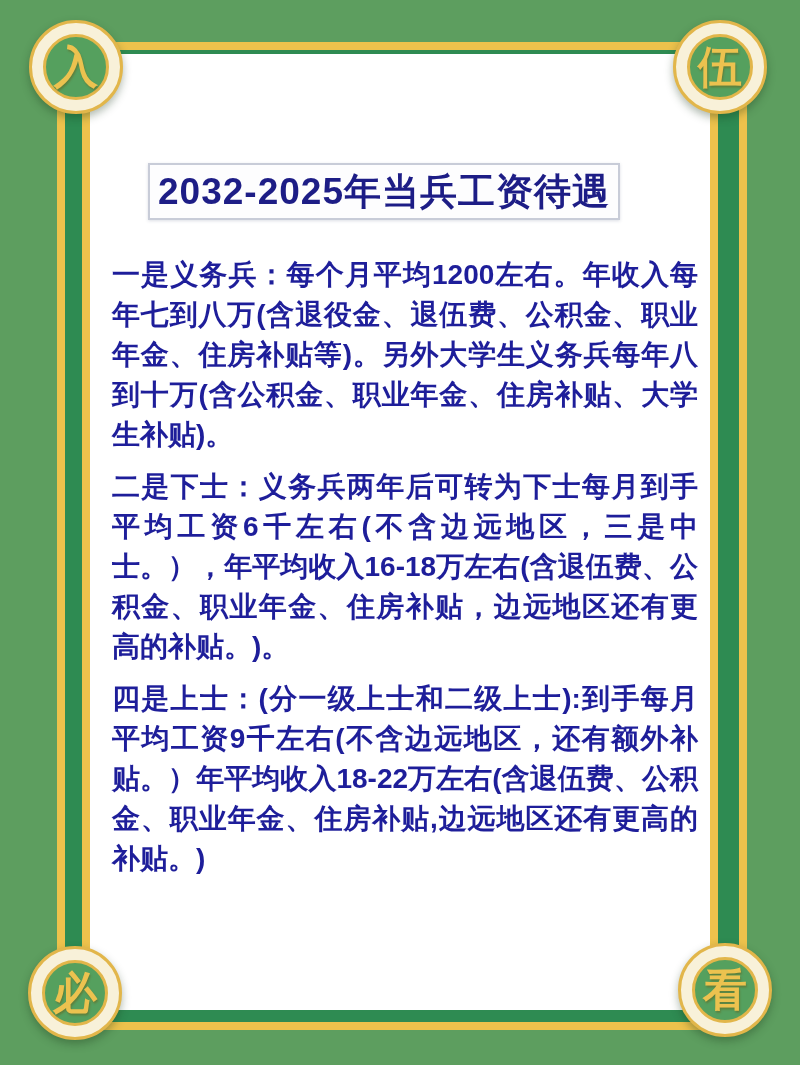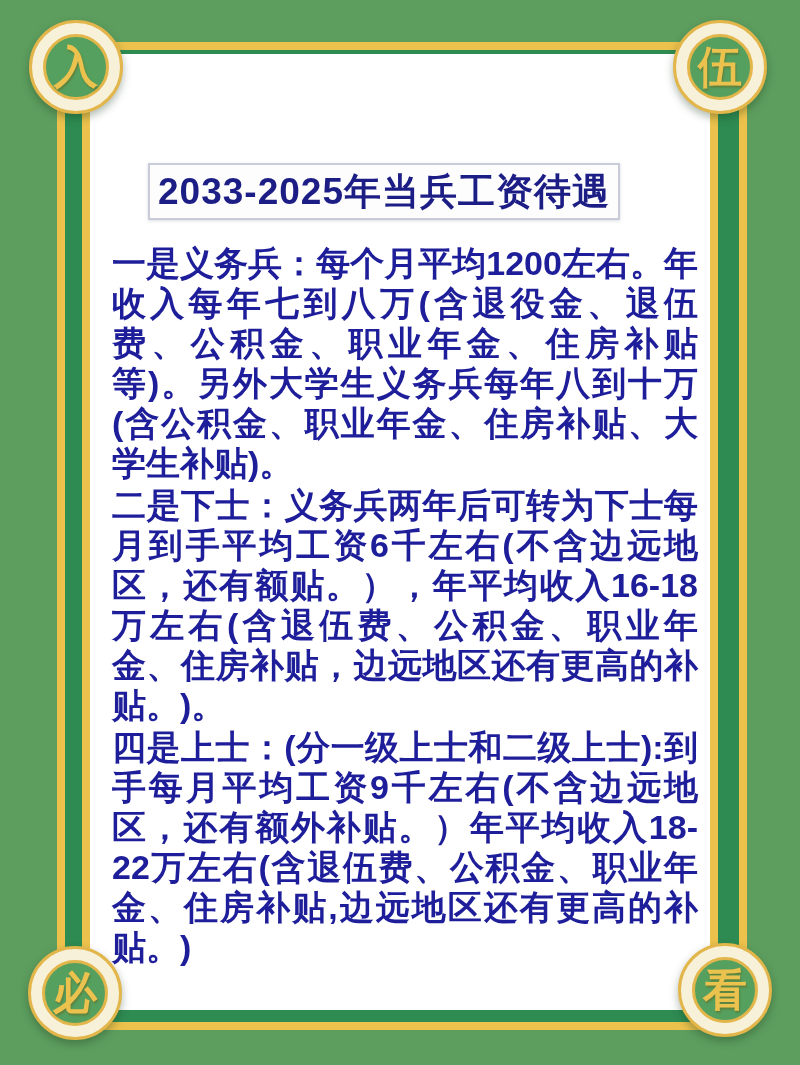--- a/index.html
+++ b/index.html
@@ -59,23 +59,23 @@
     white-space: nowrap;
   }
 
   .body-text {
     position: absolute;
     left: 112px; top: 243px;
     width: 586px;
     z-index: 3;
   }
   .body-text p {
-    margin: 0 0 2px 0;
+    margin: 12px 0 2px 0;
     color: #1e1e9a;
-    font-size: 34px;
+    font-size: 28px;
     font-weight: bold;
     line-height: 40px;
     text-align: justify;
   }
 
   
   .badge {
     position: absolute;
     width: 94px; height: 94px;
     box-sizing: border-box;
@@ -111,26 +111,26 @@
 </style>
 </head>
 <body>
 
 <div class="page">
 
   <div class="frame"></div>
   <div class="panel"></div>
 
   <div class="title-box">
-    <span class="title-text">2033-2025年当兵工资待遇</span>
+    <span class="title-text">2032-2025年当兵工资待遇</span>
   </div>
 
   <div class="body-text">
     <p>一是义务兵：每个月平均1200左右。年收入每年七到八万(含退役金、退伍费、公积金、职业年金、住房补贴等)。另外大学生义务兵每年八到十万(含公积金、职业年金、住房补贴、大学生补贴)。</p>
-    <p>二是下士：义务兵两年后可转为下士每月到手平均工资6千左右(不含边远地区，还有额贴。），年平均收入16-18万左右(含退伍费、公积金、职业年金、住房补贴，边远地区还有更高的补贴。)。</p>
+    <p>二是下士：义务兵两年后可转为下士每月到手平均工资6千左右(不含边远地区，三是中士。），年平均收入16-18万左右(含退伍费、公积金、职业年金、住房补贴，边远地区还有更高的补贴。)。</p>
     <p>四是上士：(分一级上士和二级上士):到手每月平均工资9千左右(不含边远地区，还有额外补贴。）年平均收入18-22万左右(含退伍费、公积金、职业年金、住房补贴,边远地区还有更高的补贴。)</p>
   </div>
 
   <div class="badge tl">
     <div class="badge-inner">
       <span class="badge-char">入</span>
     </div>
   </div>
 
   <div class="badge tr">

